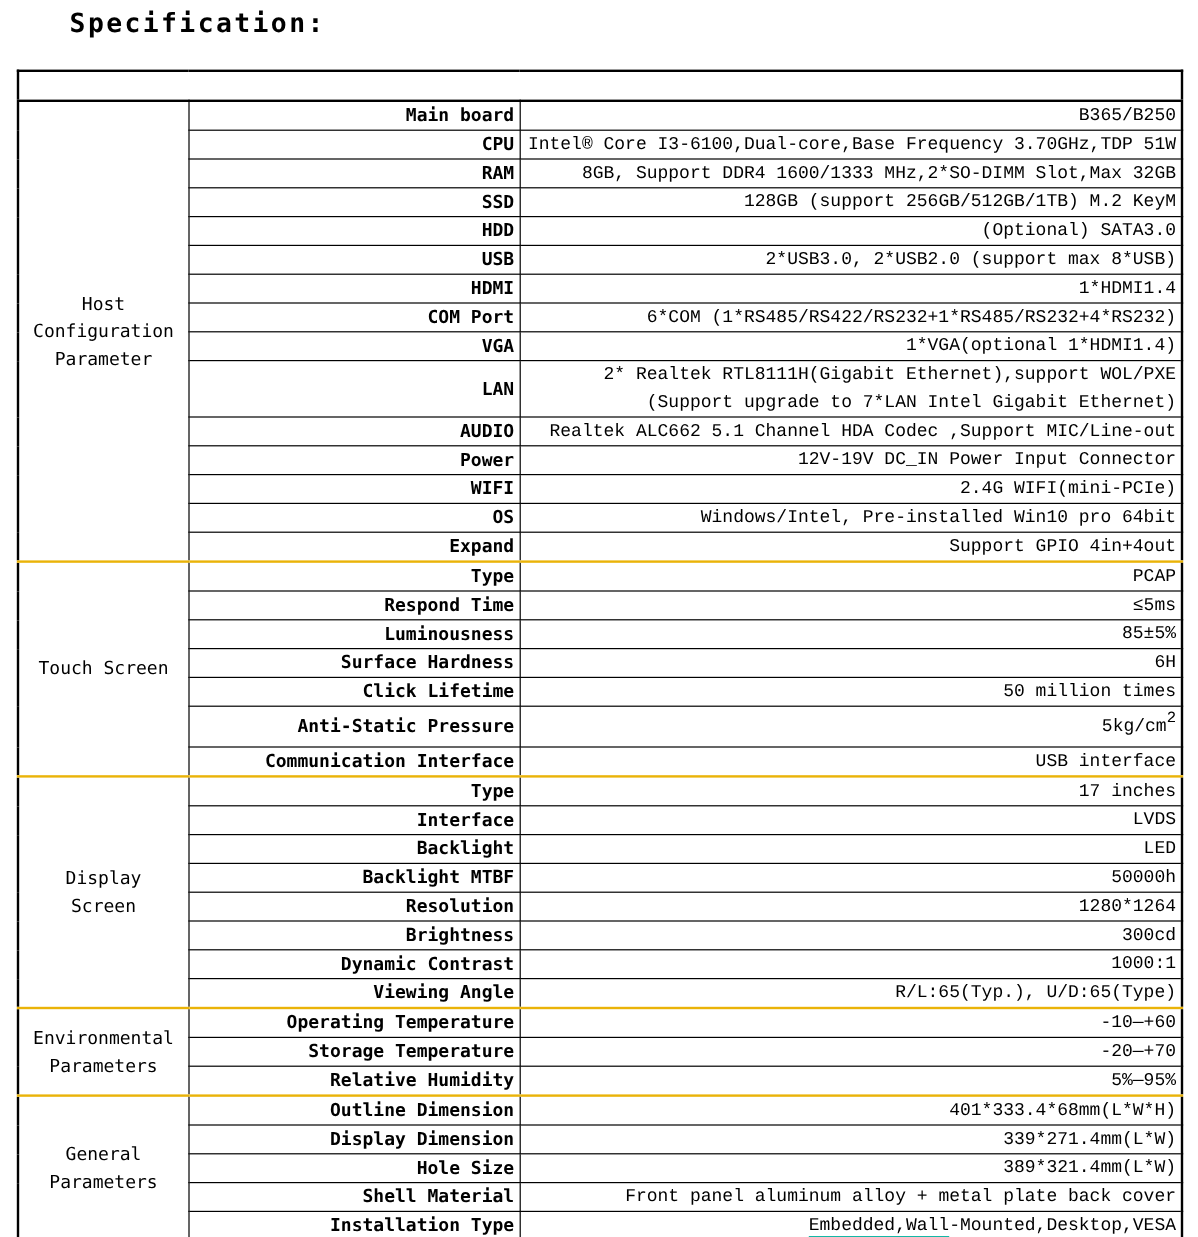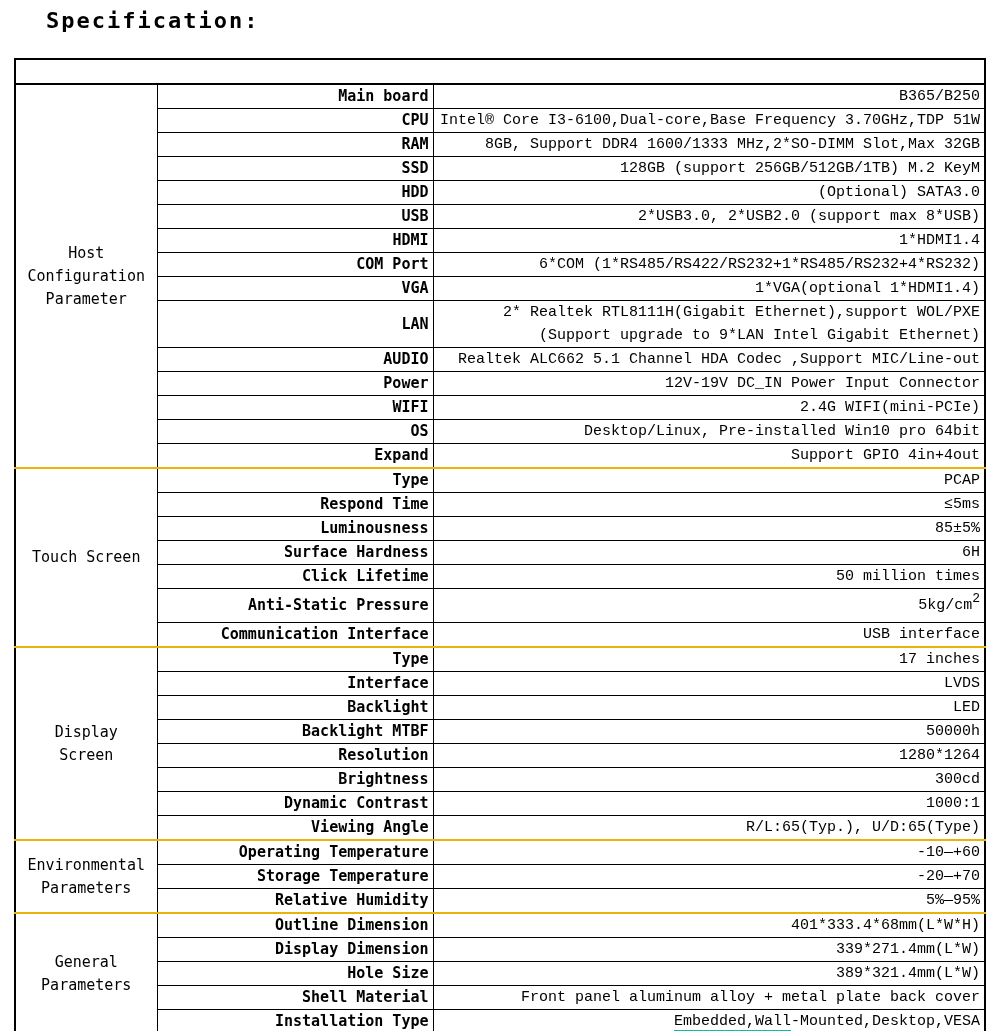--- a/index.html
+++ b/index.html
@@ -11,21 +11,21 @@
   }
   .page {
     position: relative;
     width: 998px;
     height: 1031px;
     background: #ffffff;
     overflow: hidden;
   }
   .title {
     position: absolute;
-    left: 46px;
+    left: 58px;
     top: 8px;
     margin: 0;
     font-size: 22px;
     font-weight: bold;
     letter-spacing: 2px;
     white-space: nowrap;
   }
   table.spec-table {
     position: absolute;
     left: 14px;
@@ -136,38 +136,38 @@
           <td class="value-cell">6*COM (1*RS485/RS422/RS232+1*RS485/RS232+4*RS232)</td>
         </tr>
         <tr>
           <td class="param-cell">VGA</td>
           <td class="value-cell">1*VGA(optional 1*HDMI1.4)</td>
         </tr>
         <tr>
           <td class="param-cell">LAN</td>
           <td class="value-cell">
             <div>2* Realtek RTL8111H(Gigabit Ethernet),support WOL/PXE</div>
-            <div>(Support upgrade to 9*LAN Intel Gigabit Ethernet)</div>
+            <div>(Support upgrade to 7*LAN Intel Gigabit Ethernet)</div>
           </td>
         </tr>
         <tr>
           <td class="param-cell">AUDIO</td>
           <td class="value-cell">Realtek ALC662 5.1 Channel HDA Codec ,Support MIC/Line-out</td>
         </tr>
         <tr>
           <td class="param-cell">Power</td>
           <td class="value-cell">12V-19V DC_IN Power Input Connector</td>
         </tr>
         <tr>
           <td class="param-cell">WIFI</td>
           <td class="value-cell">2.4G WIFI(mini-PCIe)</td>
         </tr>
         <tr>
           <td class="param-cell">OS</td>
-          <td class="value-cell">Desktop/Linux,  Pre-installed Win10 pro 64bit</td>
+          <td class="value-cell">Windows/Intel,  Pre-installed Win10 pro 64bit</td>
         </tr>
         <tr>
           <td class="param-cell">Expand</td>
           <td class="value-cell">Support GPIO 4in+4out</td>
         </tr>
         <tr class="section-start">
           <td class="section-cell" rowspan="7">Touch Screen</td>
           <td class="param-cell">Type</td>
           <td class="value-cell">PCAP</td>
         </tr>

